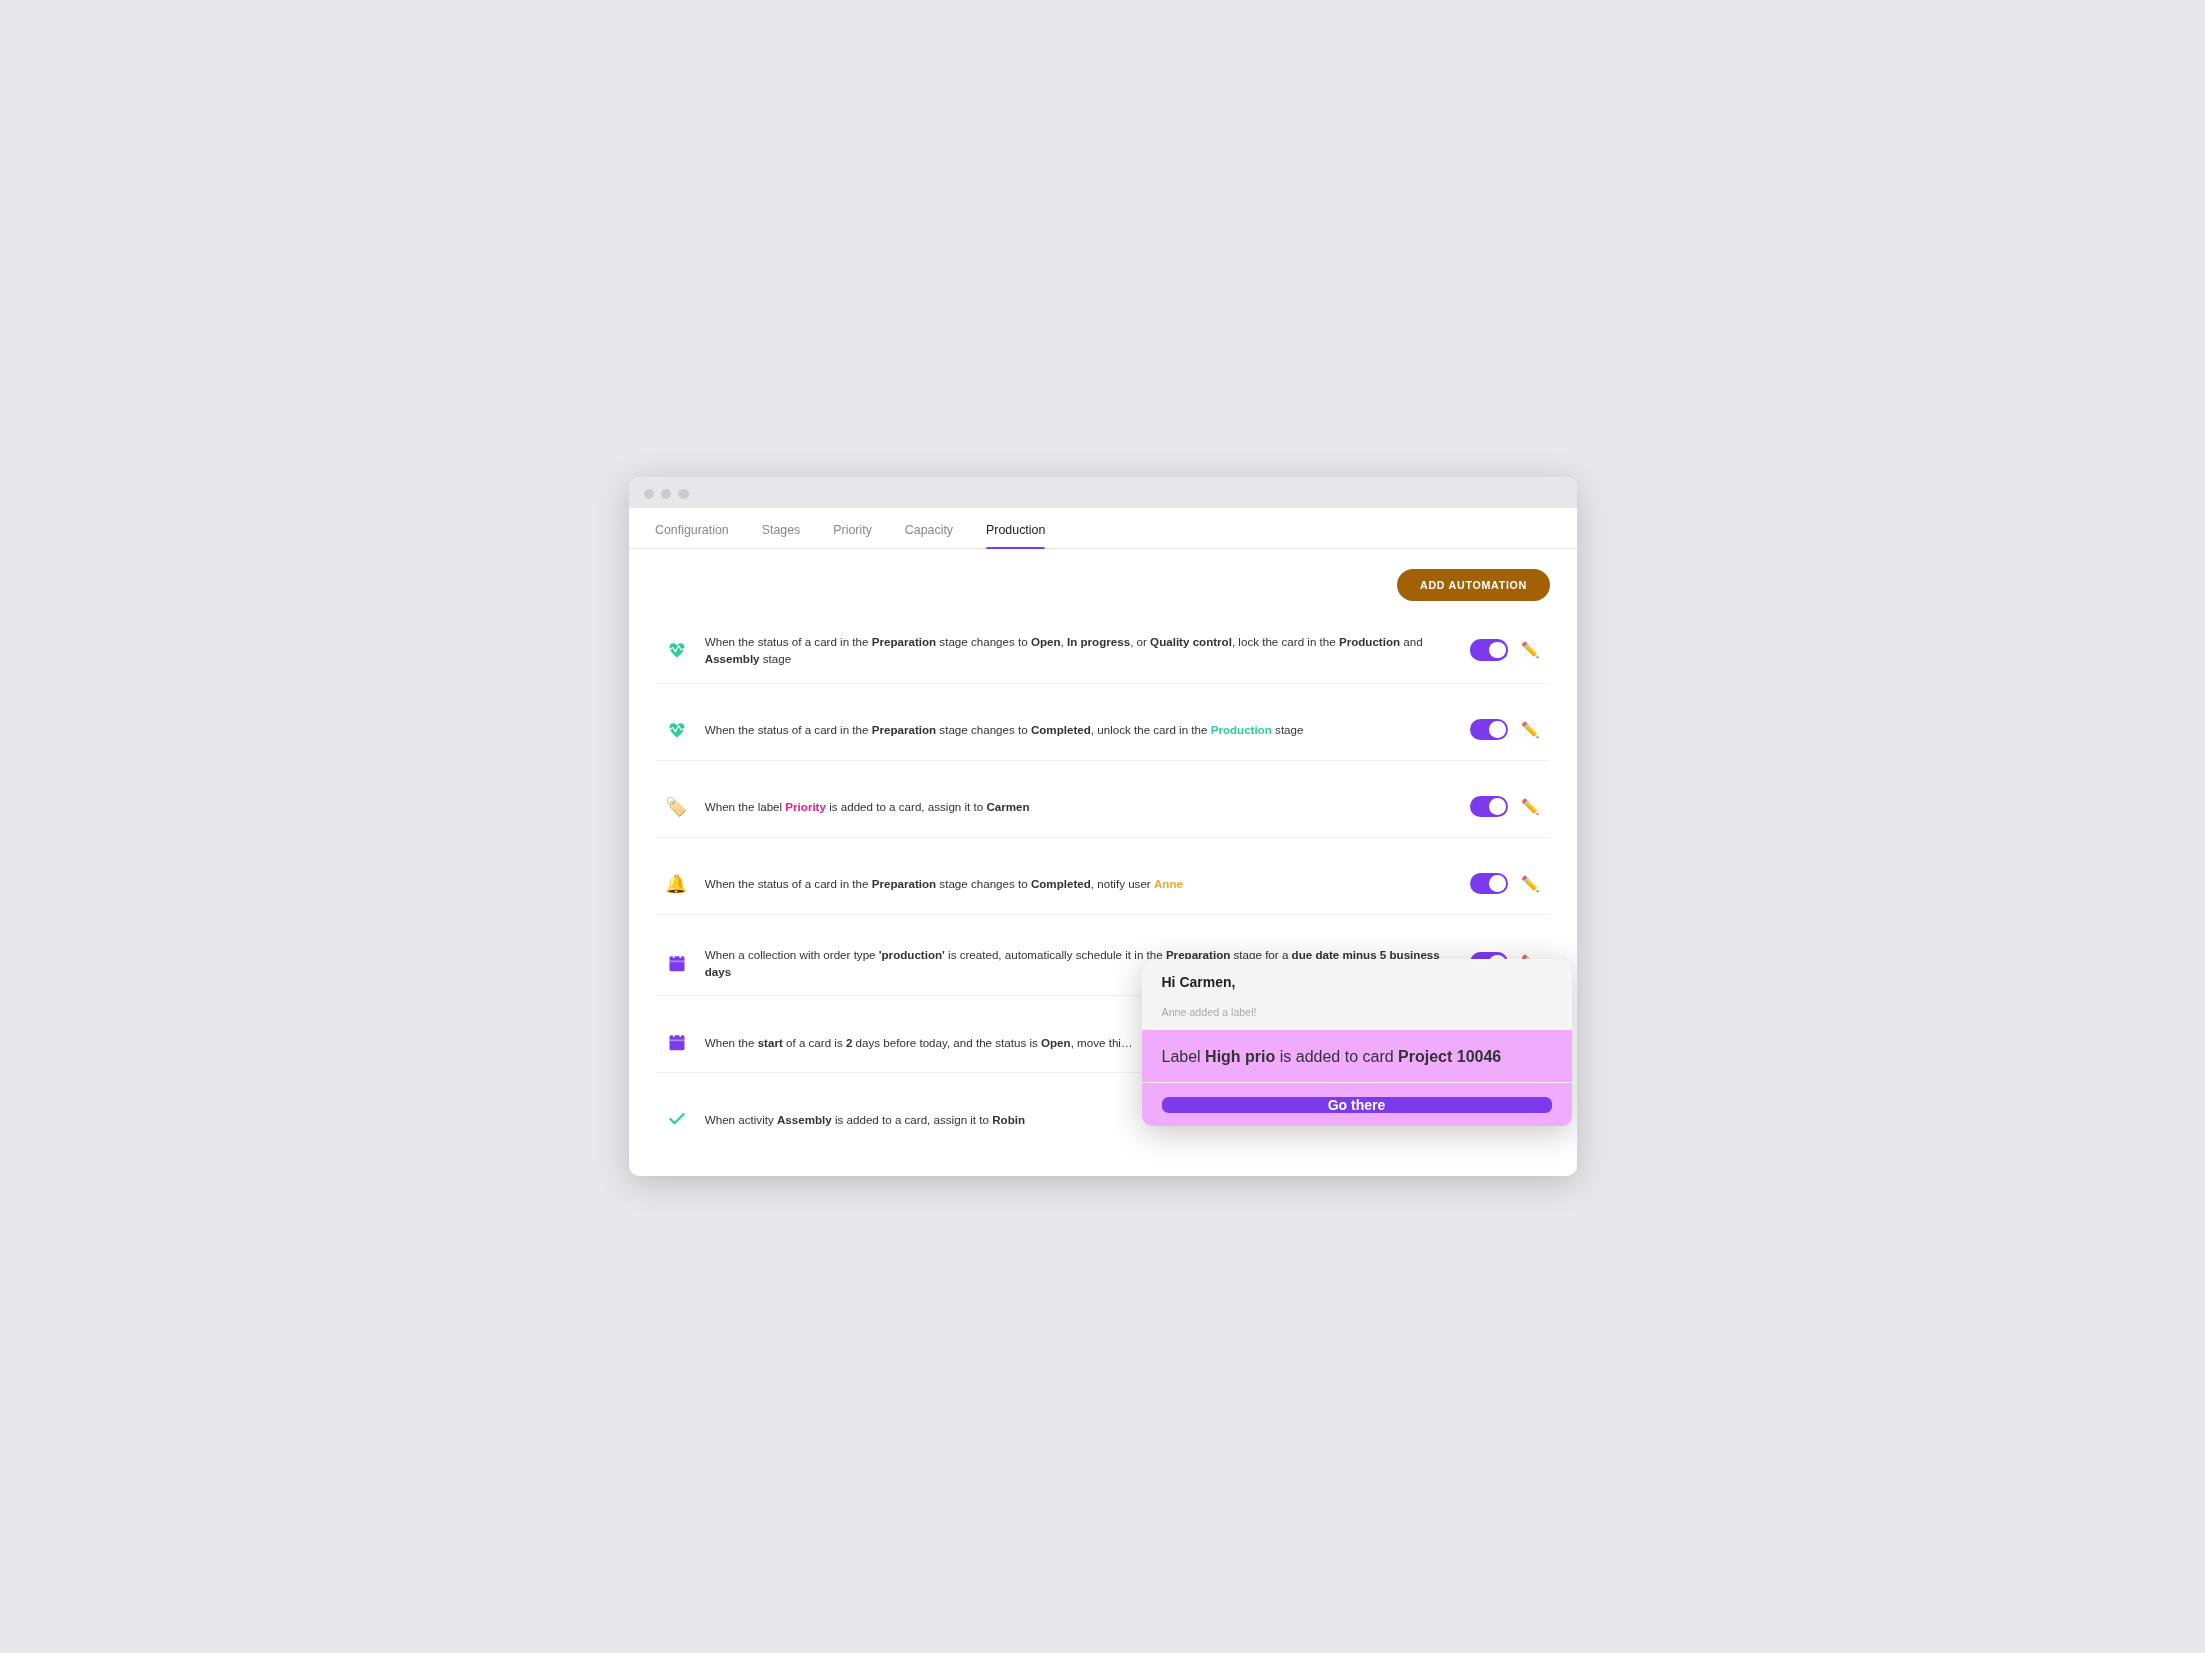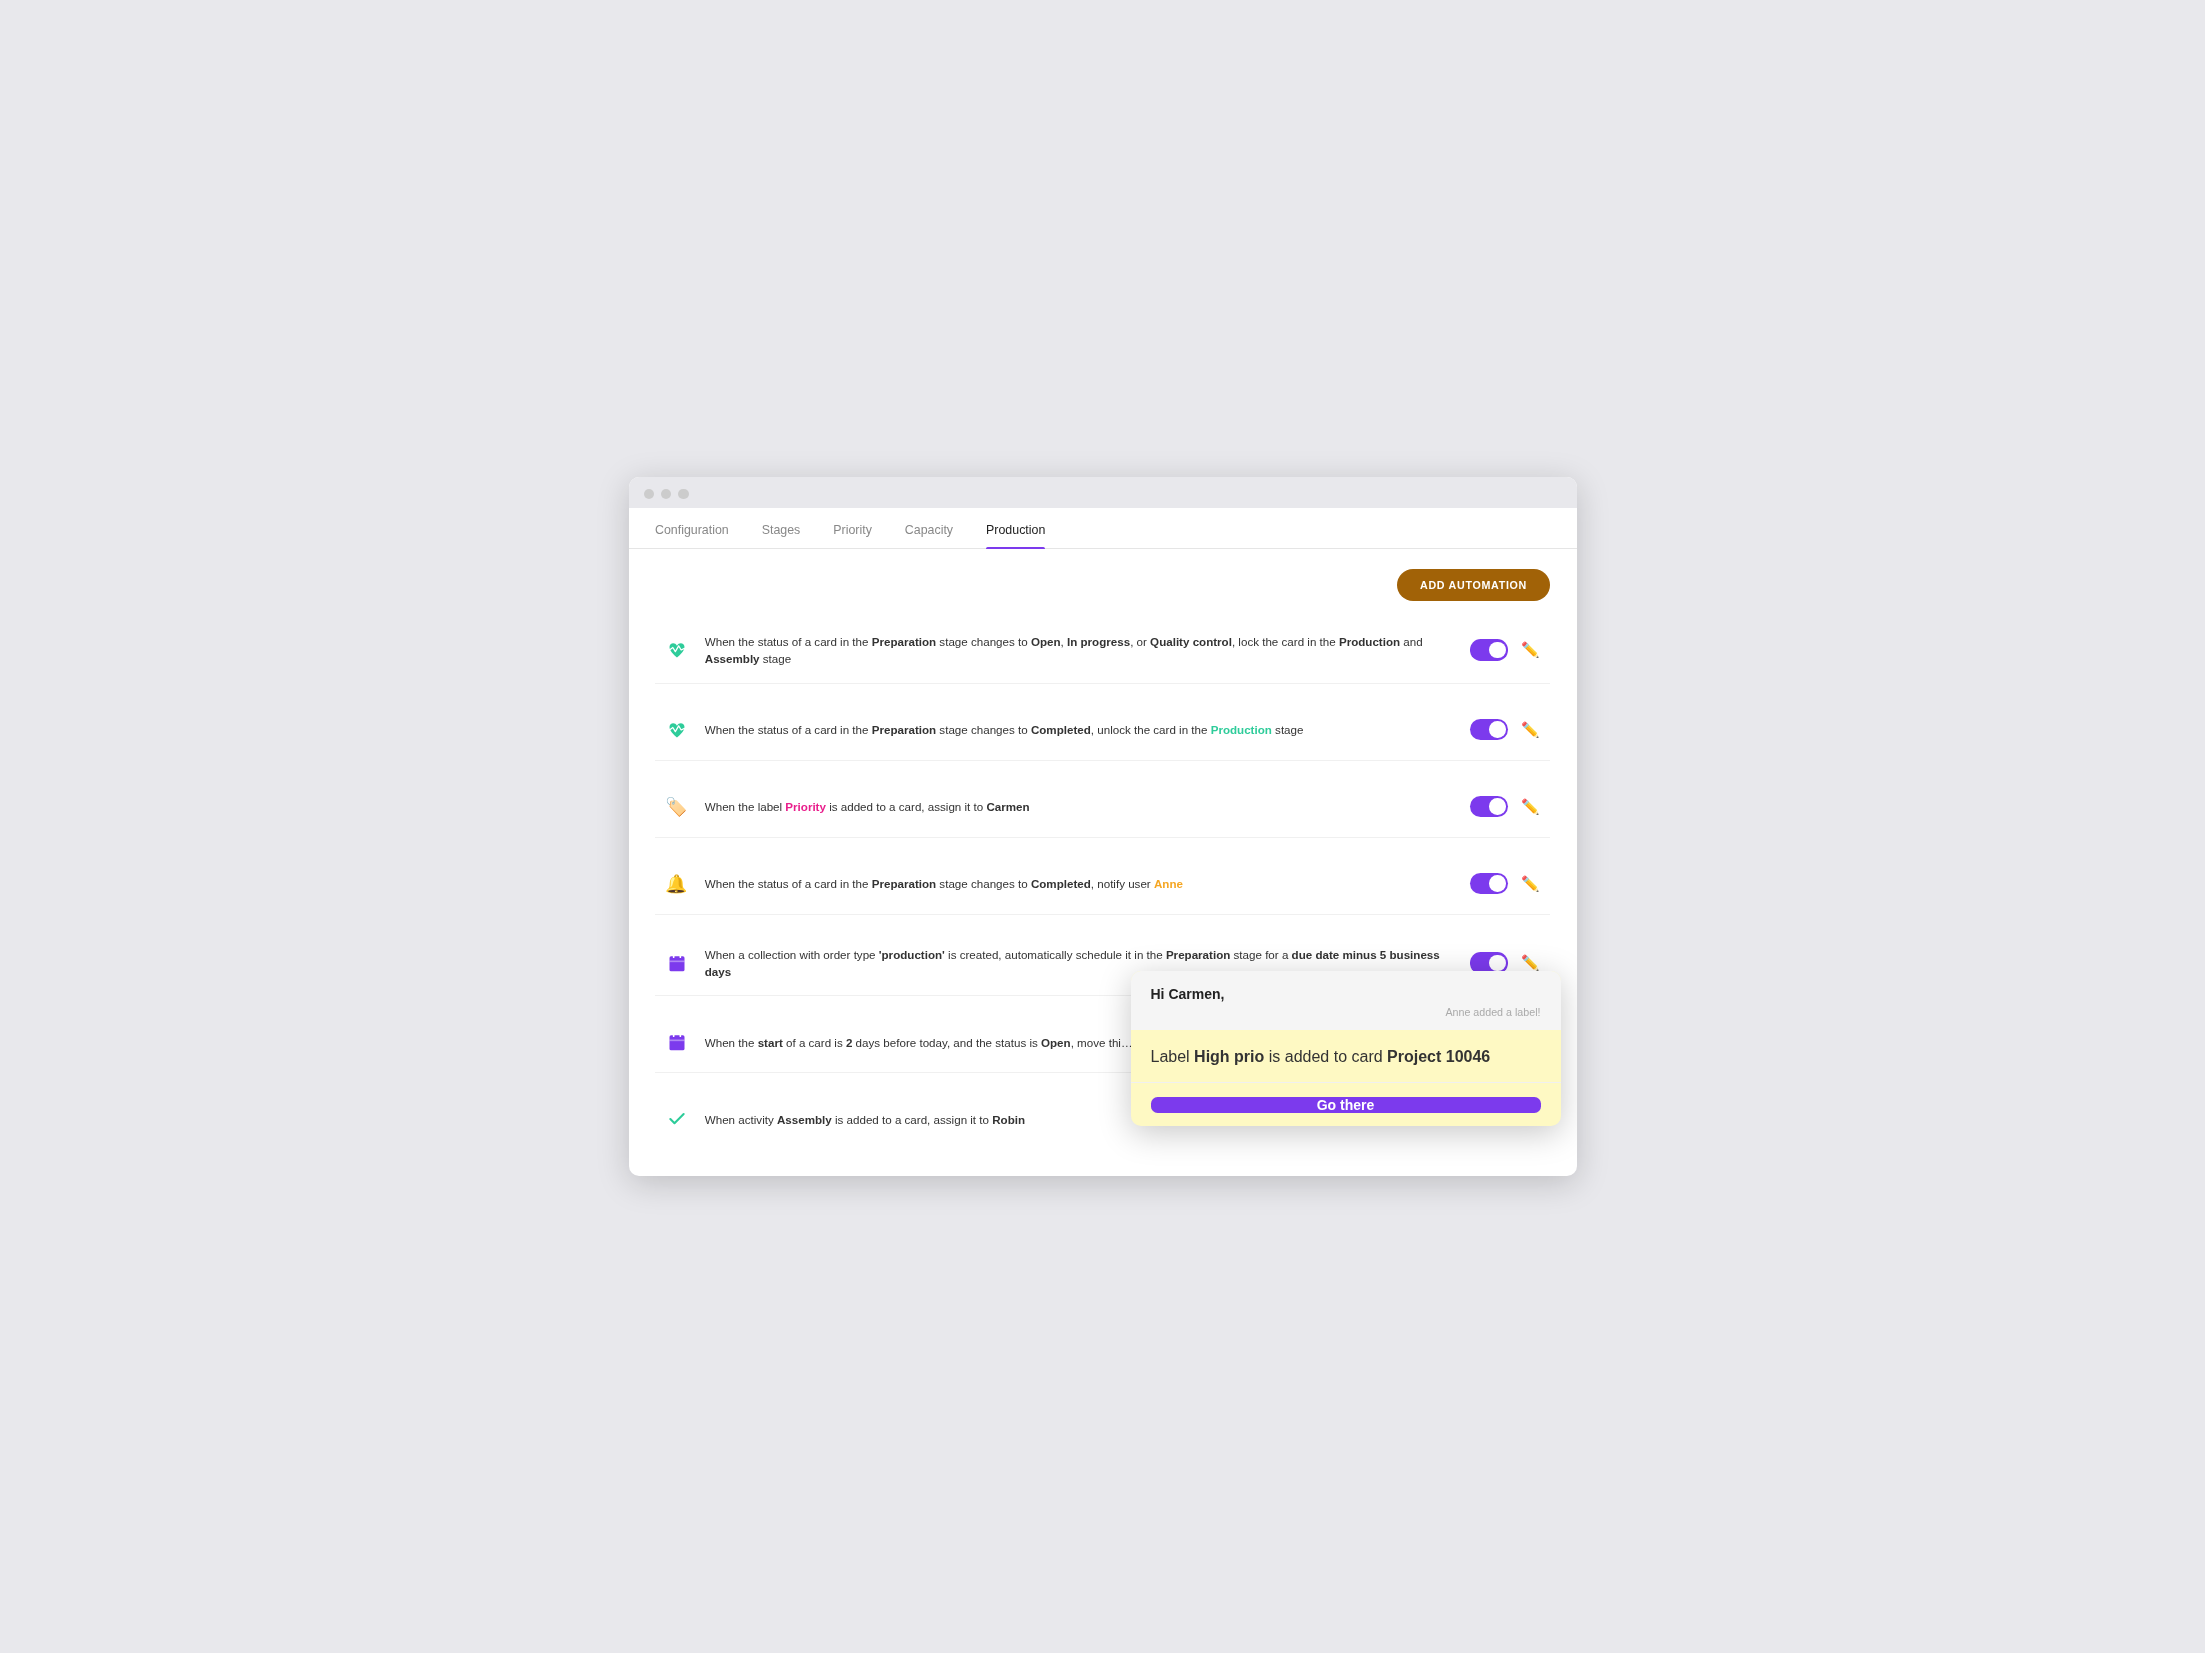--- a/index.html
+++ b/index.html
@@ -147,42 +147,41 @@
       border: none;
       cursor: pointer;
       color: #aaa;
       font-size: 15px;
       padding: 3.3px;
     }
     
     .notification-popup {
       position: absolute;
       bottom: 50px;
-      right: 16px;
+      right: 5px;
       width: 430px;
-      background: #fef9c3;
+      background: #f0abfc;
       border-radius: 10px;
       box-shadow: 0 6.6px 33px rgba(0,0,0,0.22);
       overflow: hidden;
       z-index: 10;
     }
     .notif-header {
       background: #f5f5f5;
       padding: 15px 20px 11.6px;
     }
     .notif-greeting {
       font-size: 14px;
       font-weight: 600;
       color: #222;
     }
     .notif-subtitle {
       font-size: 10.7px;
       color: #aaa;
-      margin-top: 4px;
-      text-align: right;
+      margin-top: 16px;
     }
     .notif-body {
       padding: 18px 20px 16.5px;
       font-size: 16px;
       color: #333;
       border-bottom: 0.8px solid #f0f0f0;
     }
     .notif-body b { font-weight: 700; }
     .notif-footer {
       padding: 13.2px 20px;

